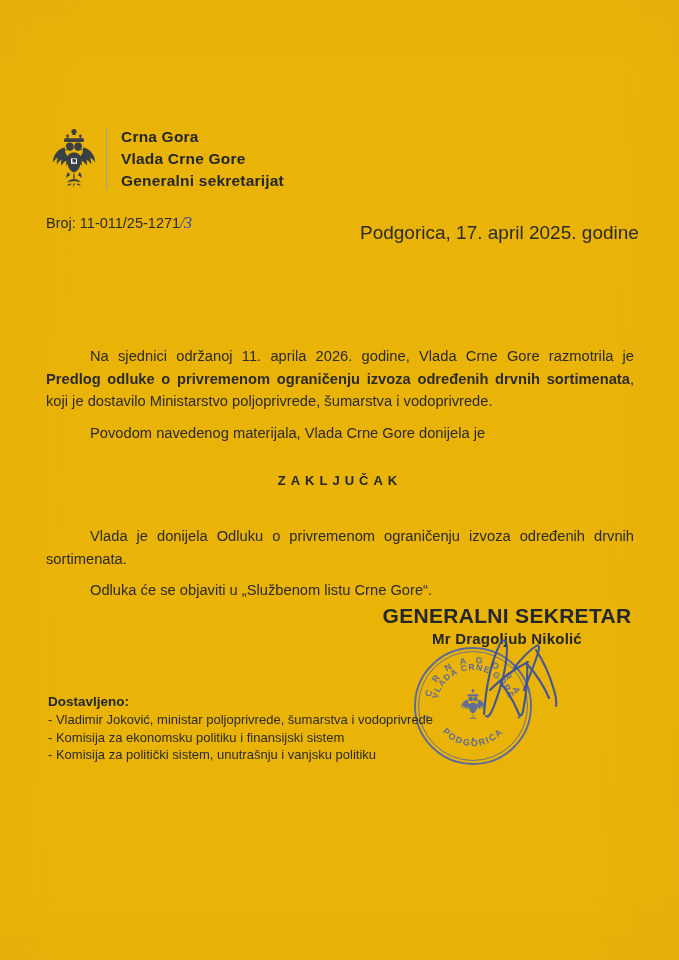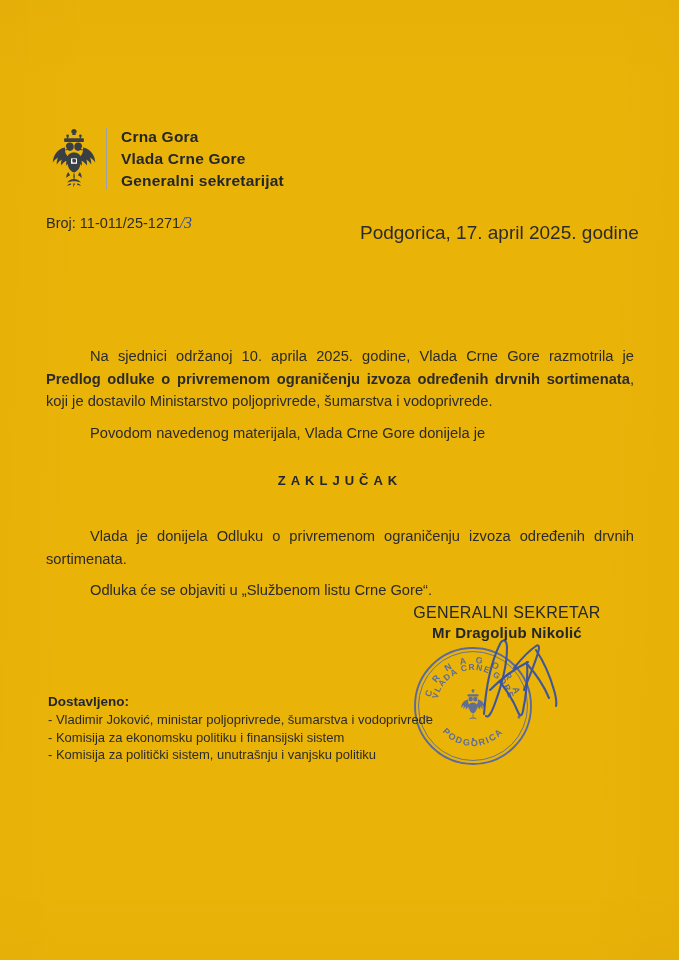--- a/index.html
+++ b/index.html
@@ -139,22 +139,22 @@
 
   
   #signature-block {
     position: absolute;
     left: 380px;
     width: 254px;
     top: 604px;
     text-align: center;
   }
   #signatory-title {
-    font-size: 16px;
-    font-weight: normal;
+    font-size: 21px;
+    font-weight: bold;
     letter-spacing: 0.3px;
     color: #23272b;
     white-space: nowrap;
   }
   #signatory-name {
     font-size: 15px;
     font-weight: bold;
     letter-spacing: 0.2px;
     color: #23272b;
     white-space: nowrap;
@@ -245,21 +245,21 @@
     </div>
   </div>
 
   <div id="ref-row">
     <div id="doc-number"><span>Broj: 11-011/25-1271</span><span id="doc-number-suffix">/3</span></div>
     <div id="doc-place-date">Podgorica, 17. april 2025. godine</div>
   </div>
 
   <div id="body-block">
 
-    <p class="para indent"><span>Na sjednici održanoj 10. aprila 2025. godine, Vlada Crne Gore razmotrila je </span><b>Predlog odluke o privremenom ograničenju izvoza određenih drvnih sortimenata</b><span>, koji je dostavilo Ministarstvo poljoprivrede, šumarstva i vodoprivrede.</span></p>
+    <p class="para indent"><span>Na sjednici održanoj 11. aprila 2026. godine, Vlada Crne Gore razmotrila je </span><b>Predlog odluke o privremenom ograničenju izvoza određenih drvnih sortimenata</b><span>, koji je dostavilo Ministarstvo poljoprivrede, šumarstva i vodoprivrede.</span></p>
 
     <p class="para indent last-line-natural">Povodom navedenog materijala, Vlada Crne Gore donijela je</p>
 
     <div id="heading-zakljucak">ZAKLJUČAK</div>
 
     <div id="conclusion-block">
       <p class="para indent">Vlada je donijela Odluku o privremenom ograničenju izvoza određenih drvnih sortimenata.</p>
       <p class="para indent last-line-natural">Odluka će se objaviti u „Službenom listu Crne Gore“.</p>
     </div>
   </div>

